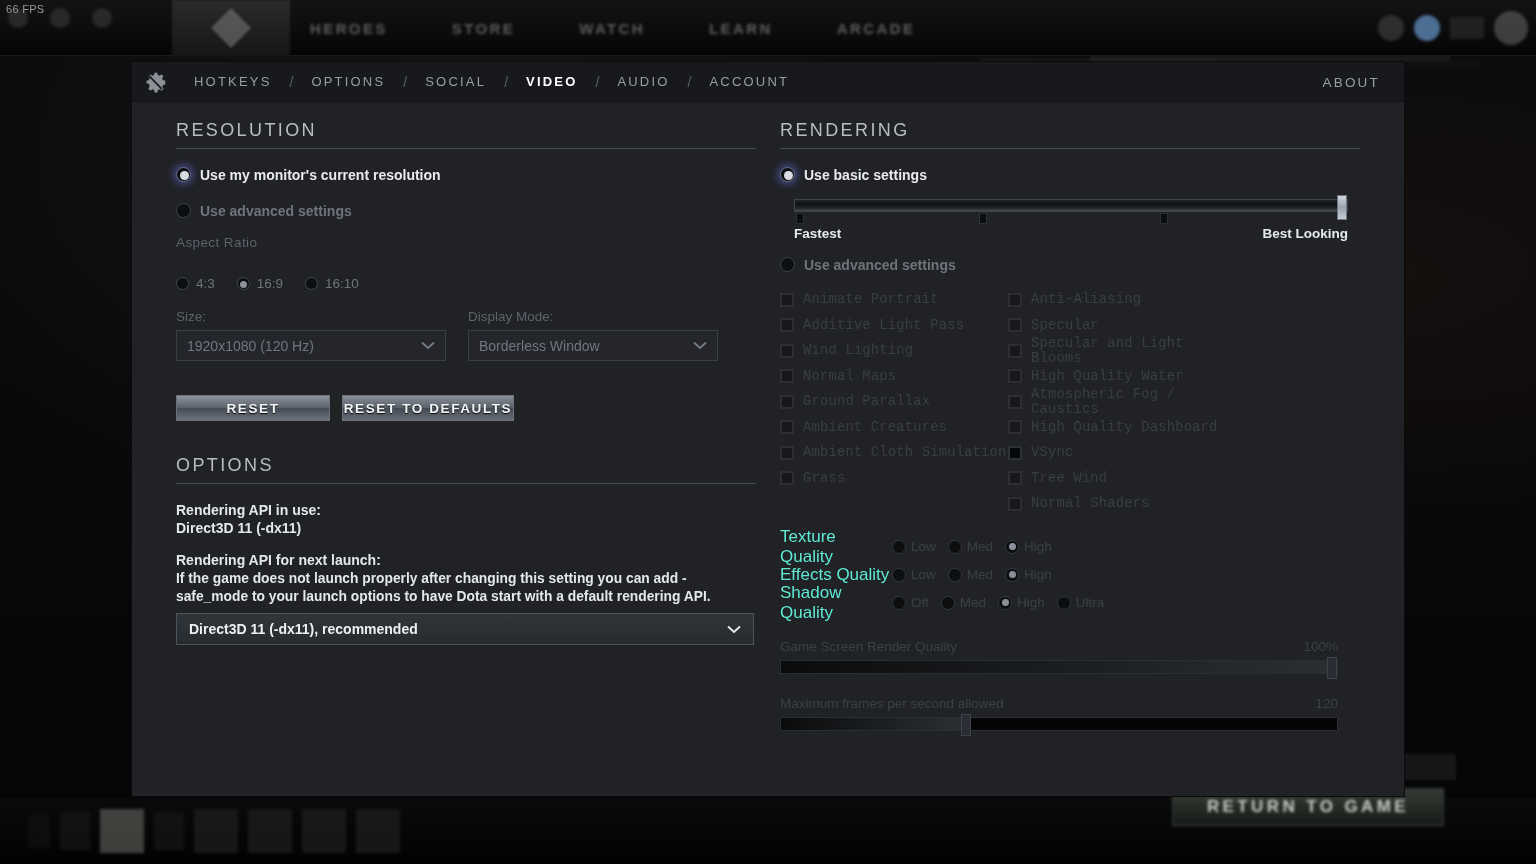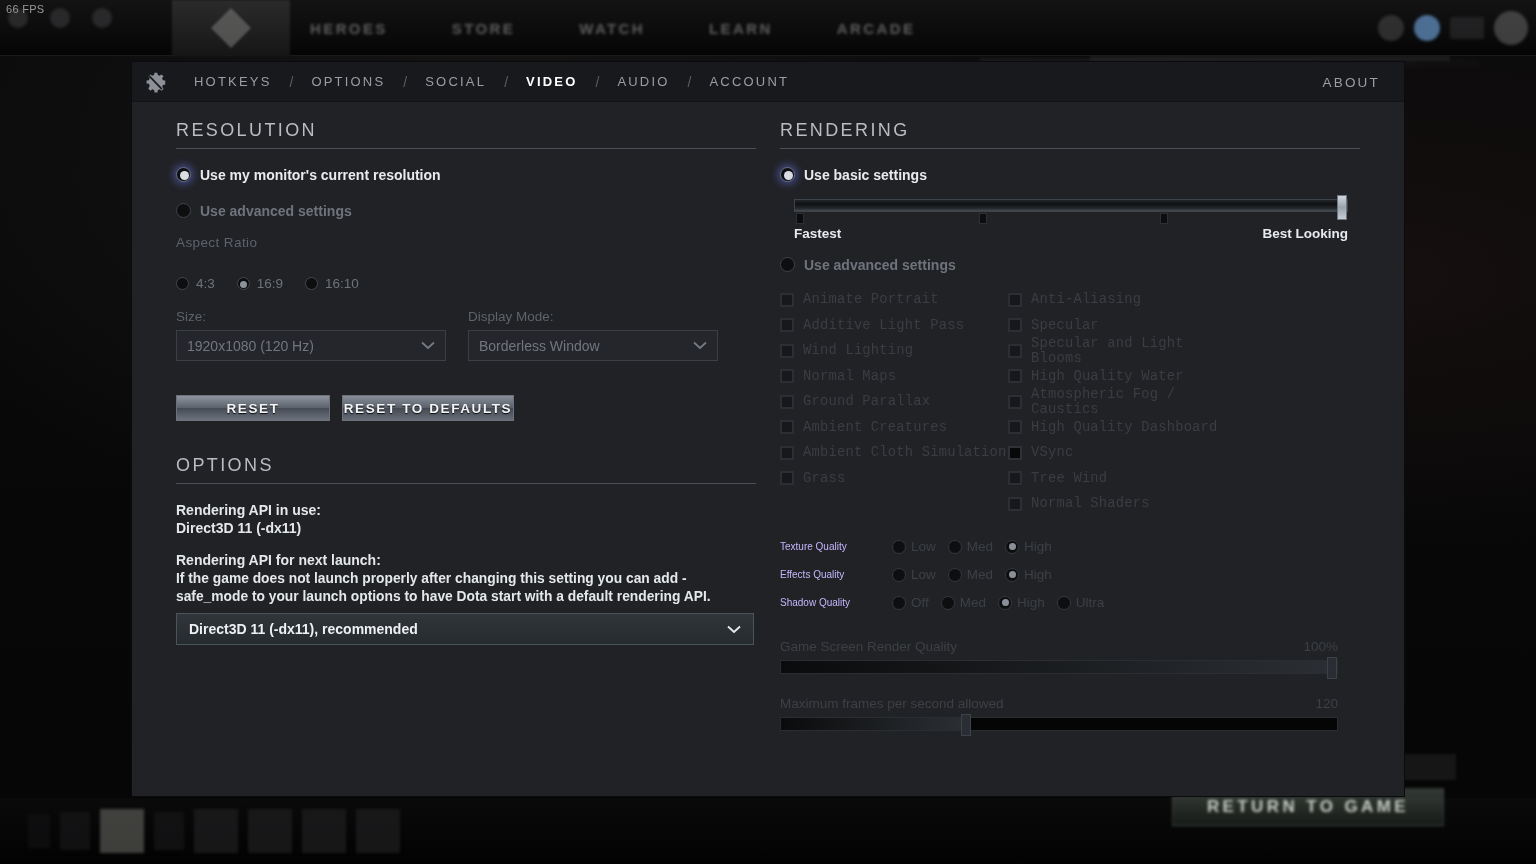--- a/index.html
+++ b/index.html
@@ -229,21 +229,21 @@
   .check-row { display:flex; align-items:center; height: 25.5px; font-family: Liberation Mono, monospace; }
   .cbox {
     width: 14px; height: 14px; border: 2px solid #2c2e33; background: #16181b;
     flex:none;
   }
   .cbox.alt { border-color:#2e3136; background:#070809; }
   .cb-label { margin-left: 9px; font-size: 13.8px; color:#3a3d42; letter-spacing:.2px; }
 
   .q-rows { margin-top: 16px; }
   .q-row { display:flex; align-items:center; height: 28px; }
-  .q-name { width: 112px; font-size: 10px; color:#c4b5fd; }
+  .q-name { width: 112px; font-size: 17px; color:#5eead4; }
   .q-opt { display:flex; align-items:center; margin-right: 4px; }
   .q-radio {
     width: 14px; height: 14px; border-radius:50%;
     border: 1px solid #34383e; background:#0d0e10; position:relative; flex:none;
   }
   .q-radio.on::after {
     content:""; position:absolute; left:2.5px; top:2.5px;
     width:7px; height:7px; border-radius:50%; background:#8b9098;
   }
   .q-text { margin-left: 5px; margin-right: 8px; font-size:13.5px; color:#3c4045; }

